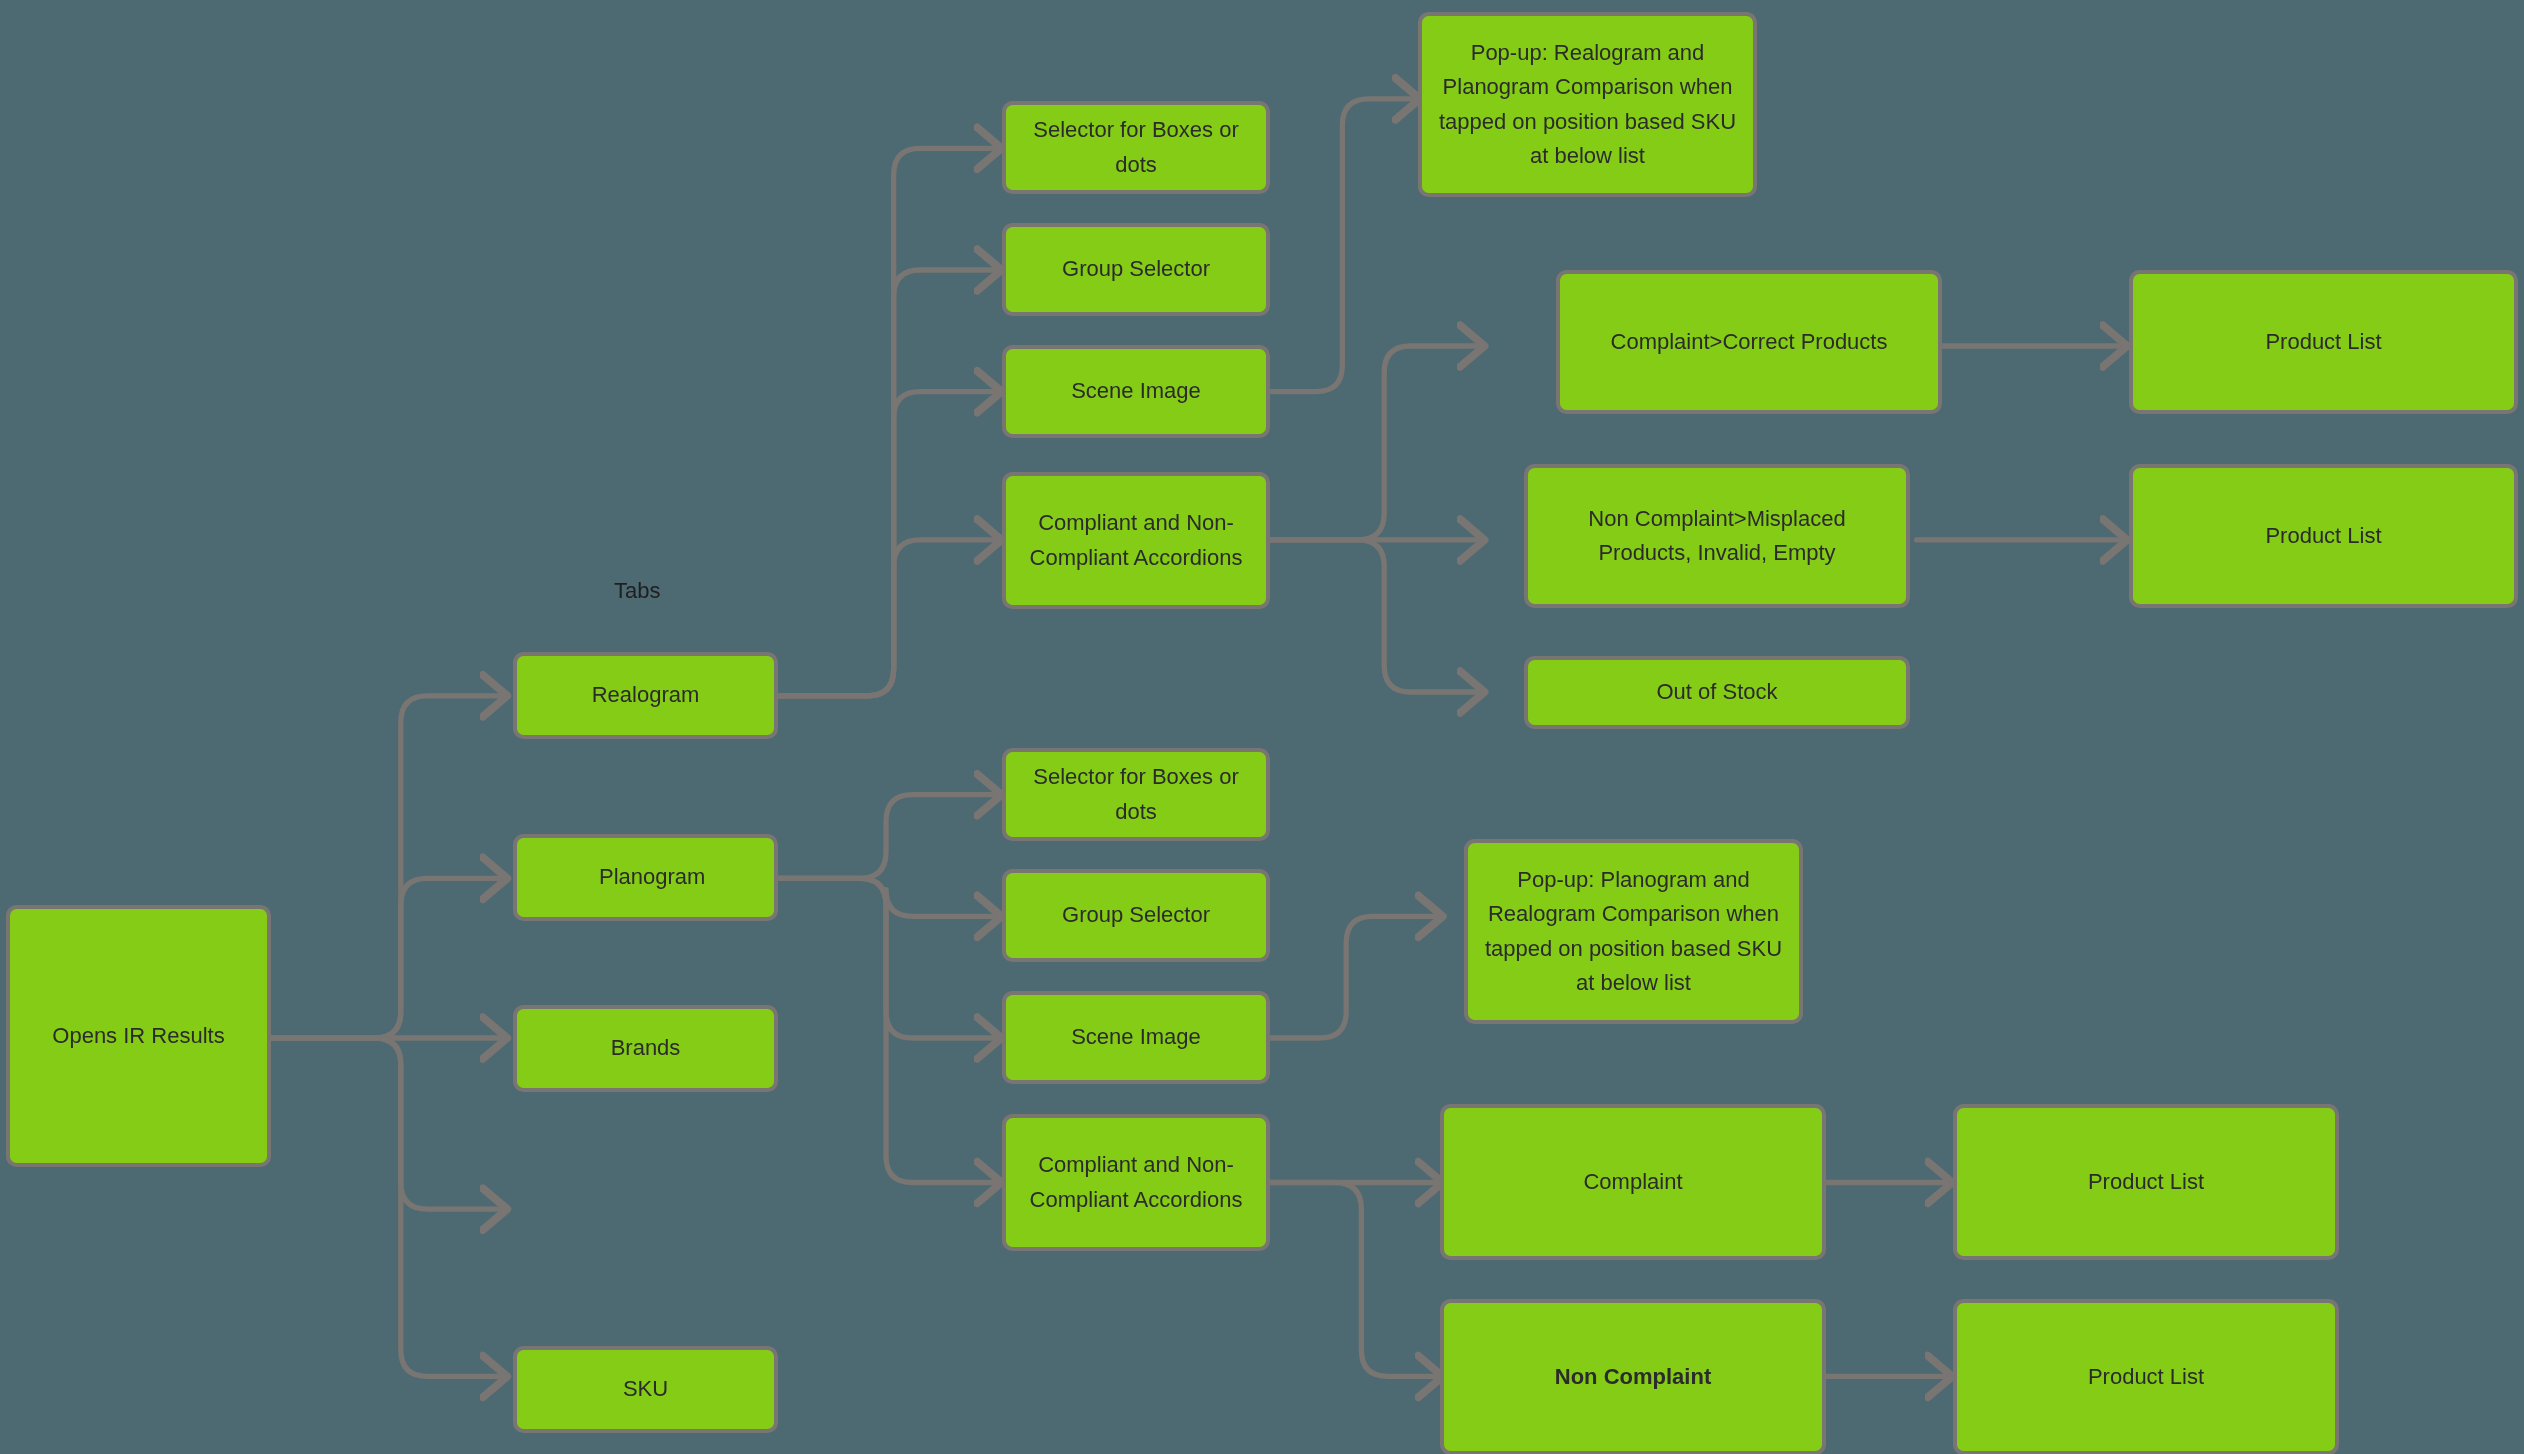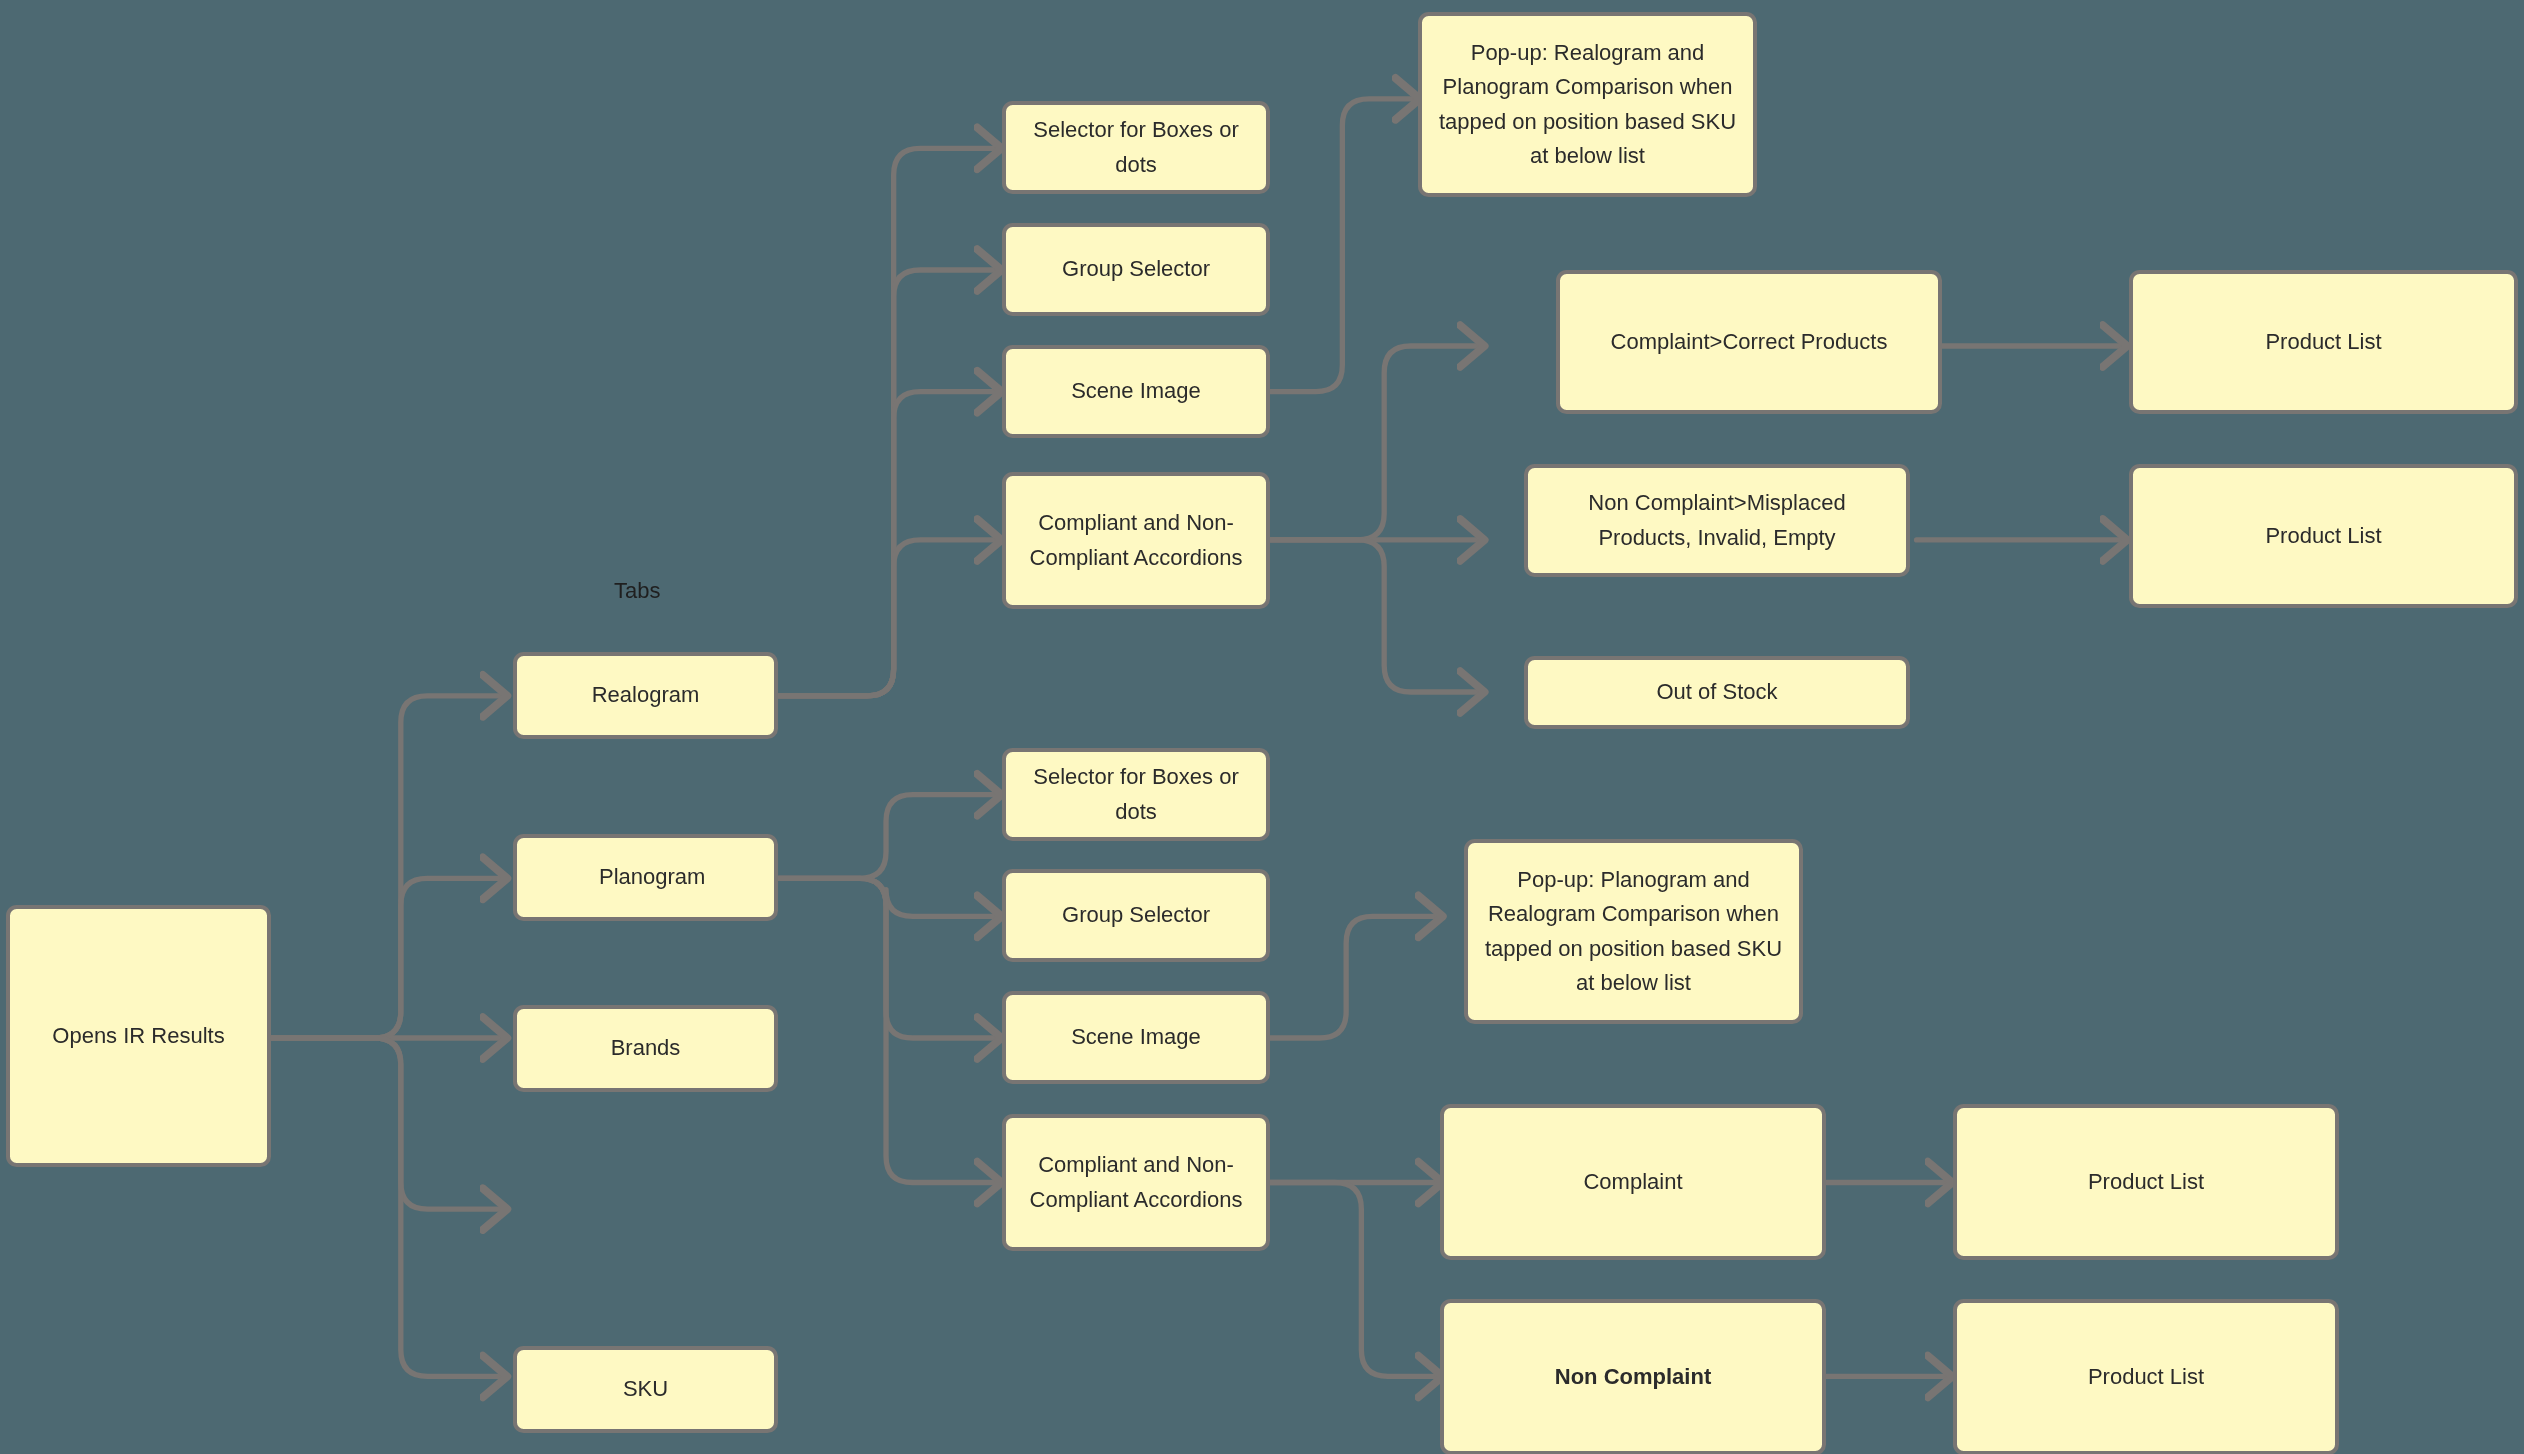--- a/index.html
+++ b/index.html
@@ -18,21 +18,21 @@
   #edges {
     position: absolute;
     left: 0; top: 0;
     width: 2525px;
     height: 1454px;
     pointer-events: none;
   }
   .node {
     position: absolute;
     box-sizing: border-box;
-    background: #fef9c3;
+    background: #84cc16;
     border: 4.6px solid #787573;
     border-radius: 10.6px;
     display: flex;
     align-items: center;
     justify-content: center;
     text-align: center;
     color: #2b2b2b;
     font-size: 22px;
     line-height: 1.55;
     padding: 4.6px 13.7px;
@@ -105,21 +105,21 @@
   <div class="node" style="left:513px; top:1346px; width:265px; height:87px;">SKU</div>
 
   <div class="node" style="left:1002px; top:101px; width:268px; height:93px;">Selector for Boxes or dots</div>
   <div class="node" style="left:1002px; top:223px; width:268px; height:93px;">Group Selector</div>
   <div class="node" style="left:1002px; top:345px; width:268px; height:93px;">Scene Image</div>
   <div class="node" style="left:1002px; top:472px; width:268px; height:137px;">Compliant and Non-Compliant Accordions</div>
 
   <div class="node" style="left:1418px; top:12px; width:339px; height:185px;">Pop-up: Realogram and Planogram Comparison when tapped on position based SKU at below list</div>
 
   <div class="node" style="left:1524px; top:270px; width:386px; height:144px;margin-left:32px;">Complaint&gt;Correct Products</div>
-  <div class="node" style="left:1524px; top:464px; width:386px; height:113px;">Non Complaint&gt;Misplaced Products, Invalid, Empty</div>
+  <div class="node" style="left:1524px; top:464px; width:386px; height:144px;">Non Complaint&gt;Misplaced Products, Invalid, Empty</div>
   <div class="node" style="left:1524px; top:656px; width:386px; height:73px;">Out of Stock</div>
 
   <div class="node" style="left:2129px; top:270px; width:389px; height:144px;">Product List</div>
   <div class="node" style="left:2129px; top:464px; width:389px; height:144px;">Product List</div>
 
   <div class="node" style="left:1002px; top:748px; width:268px; height:93px;">Selector for Boxes or dots</div>
   <div class="node" style="left:1002px; top:869px; width:268px; height:93px;">Group Selector</div>
   <div class="node" style="left:1002px; top:991px; width:268px; height:93px;">Scene Image</div>
   <div class="node" style="left:1002px; top:1114px; width:268px; height:137px;">Compliant and Non-Compliant Accordions</div>
 

